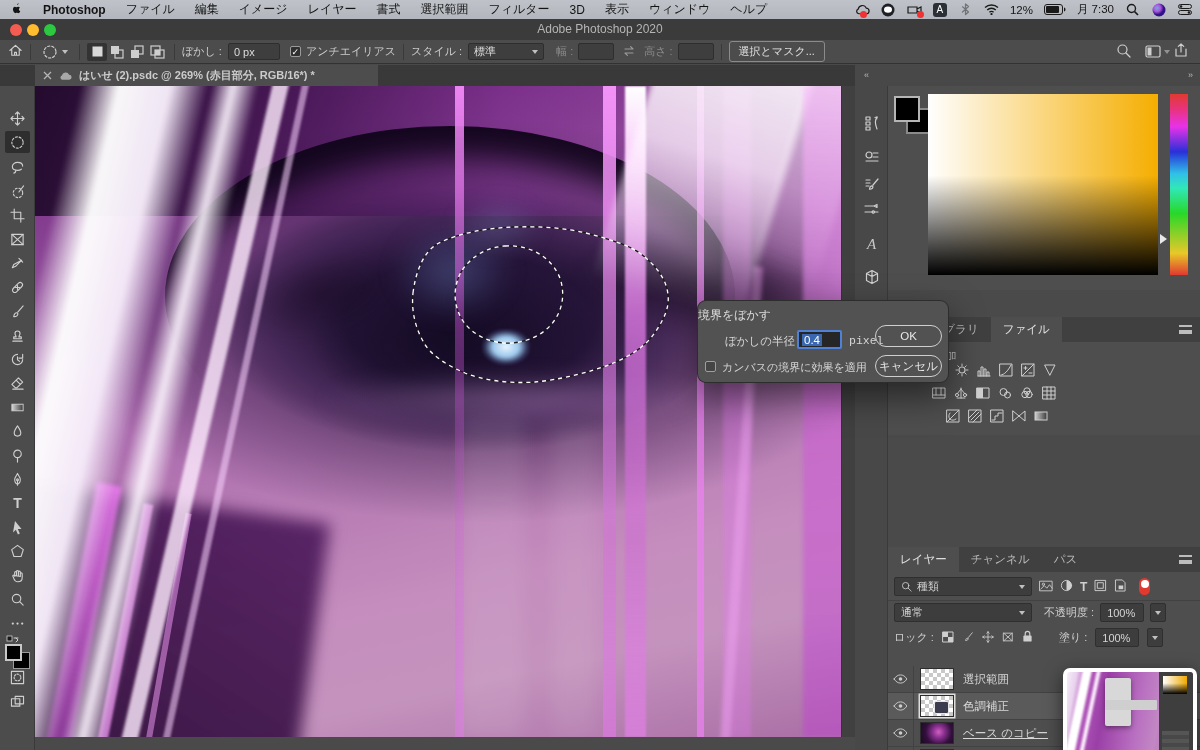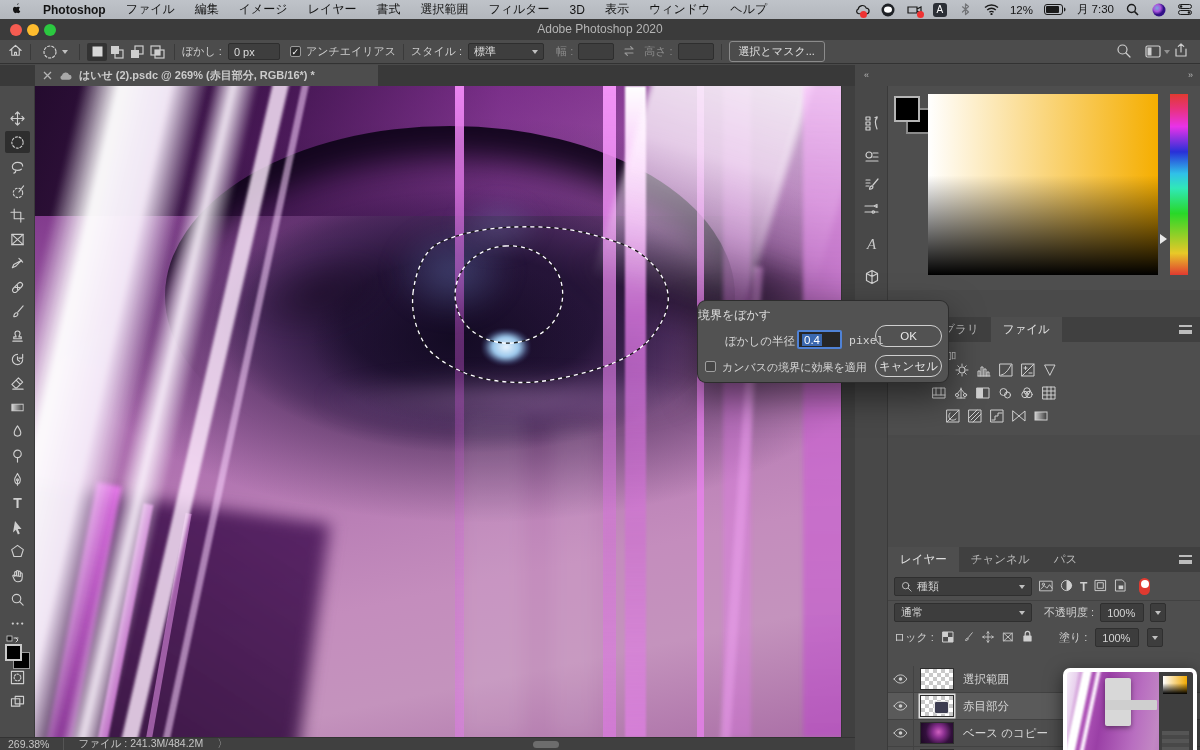--- a/index.html
+++ b/index.html
@@ -520,27 +520,20 @@
       <div style="left:447px;top:243px;width:48px;height:36px;background:radial-gradient(ellipse, #eaf5ff 0%, #9cc8ec 38%, rgba(120,160,220,.25) 62%, transparent 75%);filter:blur(1px);"></div>
       <svg width="806" height="651" viewBox="0 0 806 651" style="position:absolute;left:0;top:0;z-index:10;">
         <path class="ants-b" d="M378,207 C381,183 390,164 404,157 C424,147 452,142 479,141 C504,140 531,142 551,147 C574,153 594,159 606,168 C619,178 629,190 632,203 C636,219 630,231 621,245 C611,261 593,271 576,278 C556,286 524,294 500,296 C474,298 448,294 430,287 C411,279 396,269 389,257 C381,243 376,226 378,207 Z"></path>
         <path class="ants-w" d="M378,207 C381,183 390,164 404,157 C424,147 452,142 479,141 C504,140 531,142 551,147 C574,153 594,159 606,168 C619,178 629,190 632,203 C636,219 630,231 621,245 C611,261 593,271 576,278 C556,286 524,294 500,296 C474,298 448,294 430,287 C411,279 396,269 389,257 C381,243 376,226 378,207 Z"></path>
         <path class="ants-b" d="M470,160 C499,158 523,176 527,200 C531,224 517,246 492,254 C468,262 441,254 428,235 C416,217 418,193 432,178 C442,167 455,161 470,160 Z"></path>
         <path class="ants-w" d="M470,160 C499,158 523,176 527,200 C531,224 517,246 492,254 C468,262 441,254 428,235 C416,217 418,193 432,178 C442,167 455,161 470,160 Z"></path>
       </svg>
     </div>
     <div id="vsb"></div>
 
-    <div id="statusbar">
-      <span style="margin-left:8px;">269.38%</span>
-      <span style="width:1px;height:13px;background:#555;margin:0 14px;"></span>
-      <span>ファイル : 241.3M/484.2M</span>
-      <span style="margin-left:14px;color:#a8a8a8;">〉</span>
-      <span id="hthumb"></span>
-    </div>
 
     <div id="dock">
       <div class="dock-ic" style="top:26px;">
         <svg width="16" height="16" viewBox="0 0 16 16">
             <rect x="2" y="2" width="4" height="3" class="ic-stroke"></rect>
             <rect x="2" y="7" width="4" height="3" class="ic-stroke"></rect>
             <rect x="2" y="12" width="4" height="3" class="ic-stroke"></rect>
             <path d="M13 2c-2 2.5-2 7 0 12" class="ic-stroke"></path>
             <path d="M13 2l-2 .5M13 2l-.3 2" class="ic-stroke"></path>
           </svg>
@@ -794,23 +787,23 @@
             <span>選択範囲</span>
           </div>
           <div class="layer sel" style="top:121px;">
             <span class="eyebox">
                 <svg width="15" height="10" viewBox="0 0 16 11">
                   <path d="M1 5.5C3 2.3 5.4 1 8 1s5 1.3 7 4.5C13 8.7 10.6 10 8 10S3 8.7 1 5.5z" class="ic-stroke" style="stroke-width:1;"></path>
                   <circle cx="8" cy="5.5" r="2" fill="#cfcfcf"></circle>
                 </svg>
               </span>
             <span class="thumb selmask"></span>
-            <span>赤目部分</span>
-          </div>
-          <div class="layer" style="top:148px;">
+            <span>色調補正</span>
+          </div>
+          <div class="layer" style="top:148px;text-decoration:underline;">
             <span class="eyebox">
                 <svg width="15" height="10" viewBox="0 0 16 11">
                   <path d="M1 5.5C3 2.3 5.4 1 8 1s5 1.3 7 4.5C13 8.7 10.6 10 8 10S3 8.7 1 5.5z" class="ic-stroke" style="stroke-width:1;"></path>
                   <circle cx="8" cy="5.5" r="2" fill="#cfcfcf"></circle>
                 </svg>
               </span>
             <span class="thumb img"></span>
             <span>ベース のコピー</span>
           </div>
           <div class="layer" style="top:175px;">

